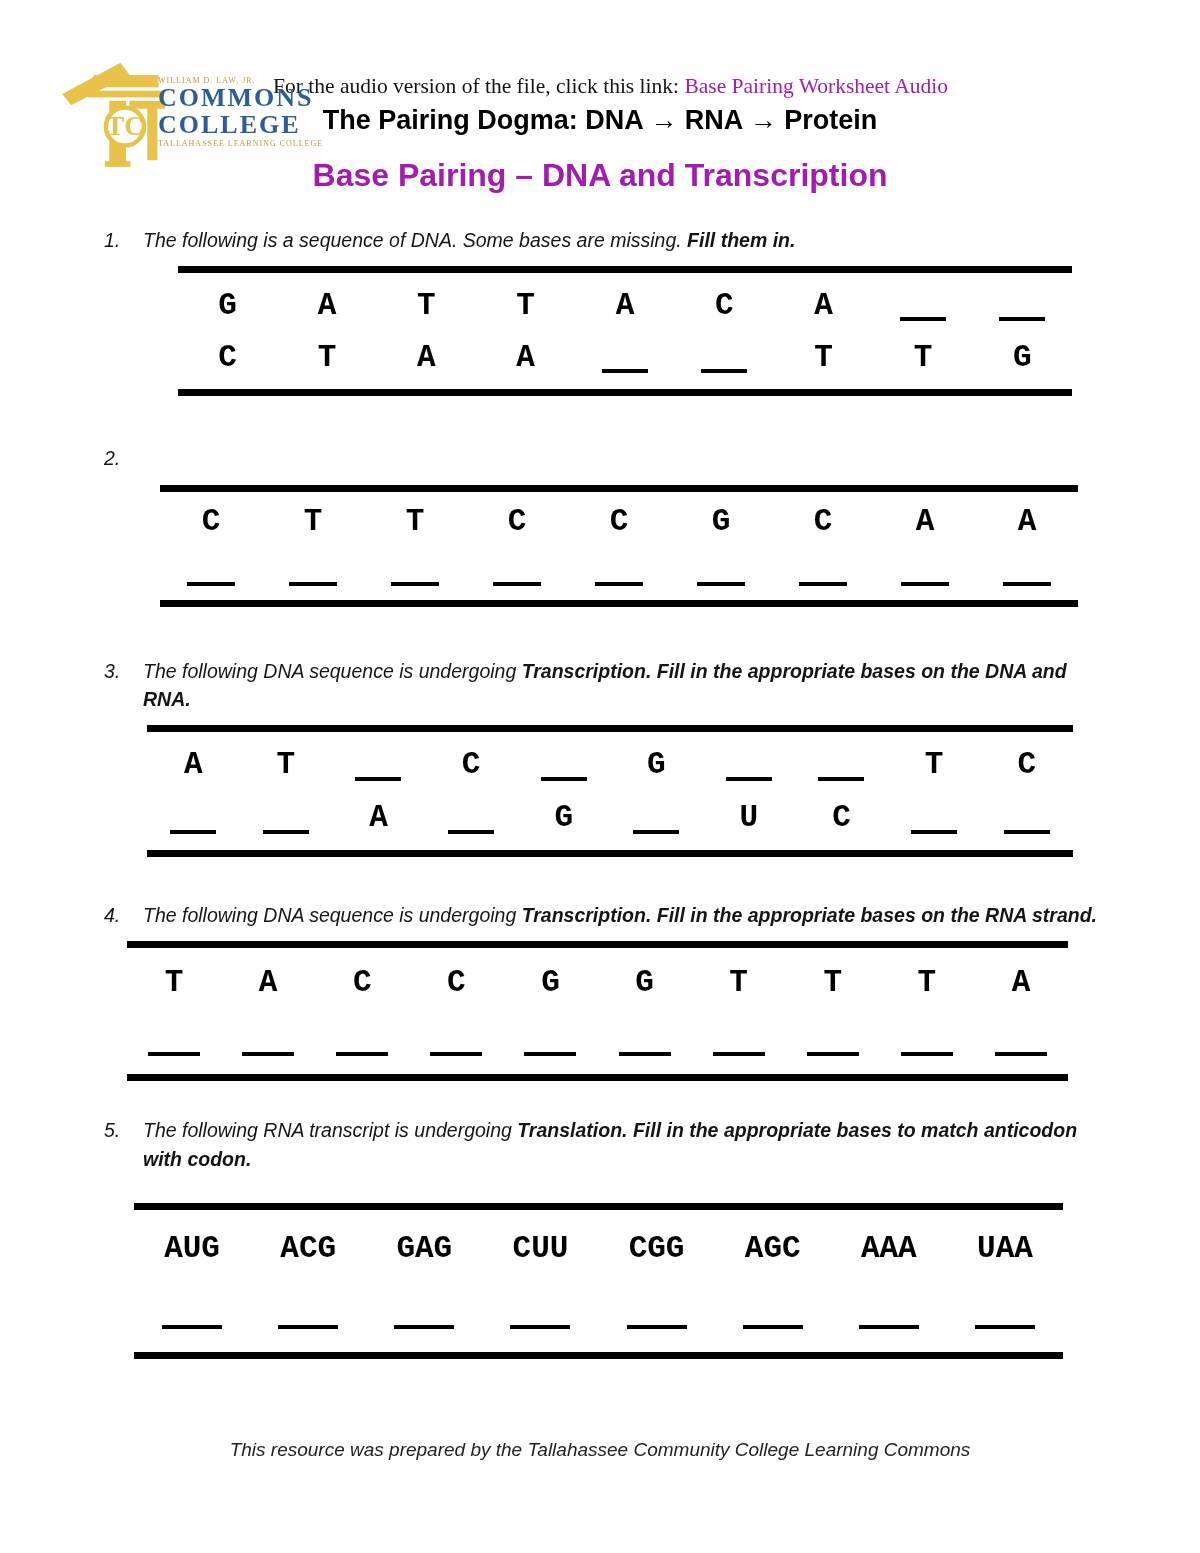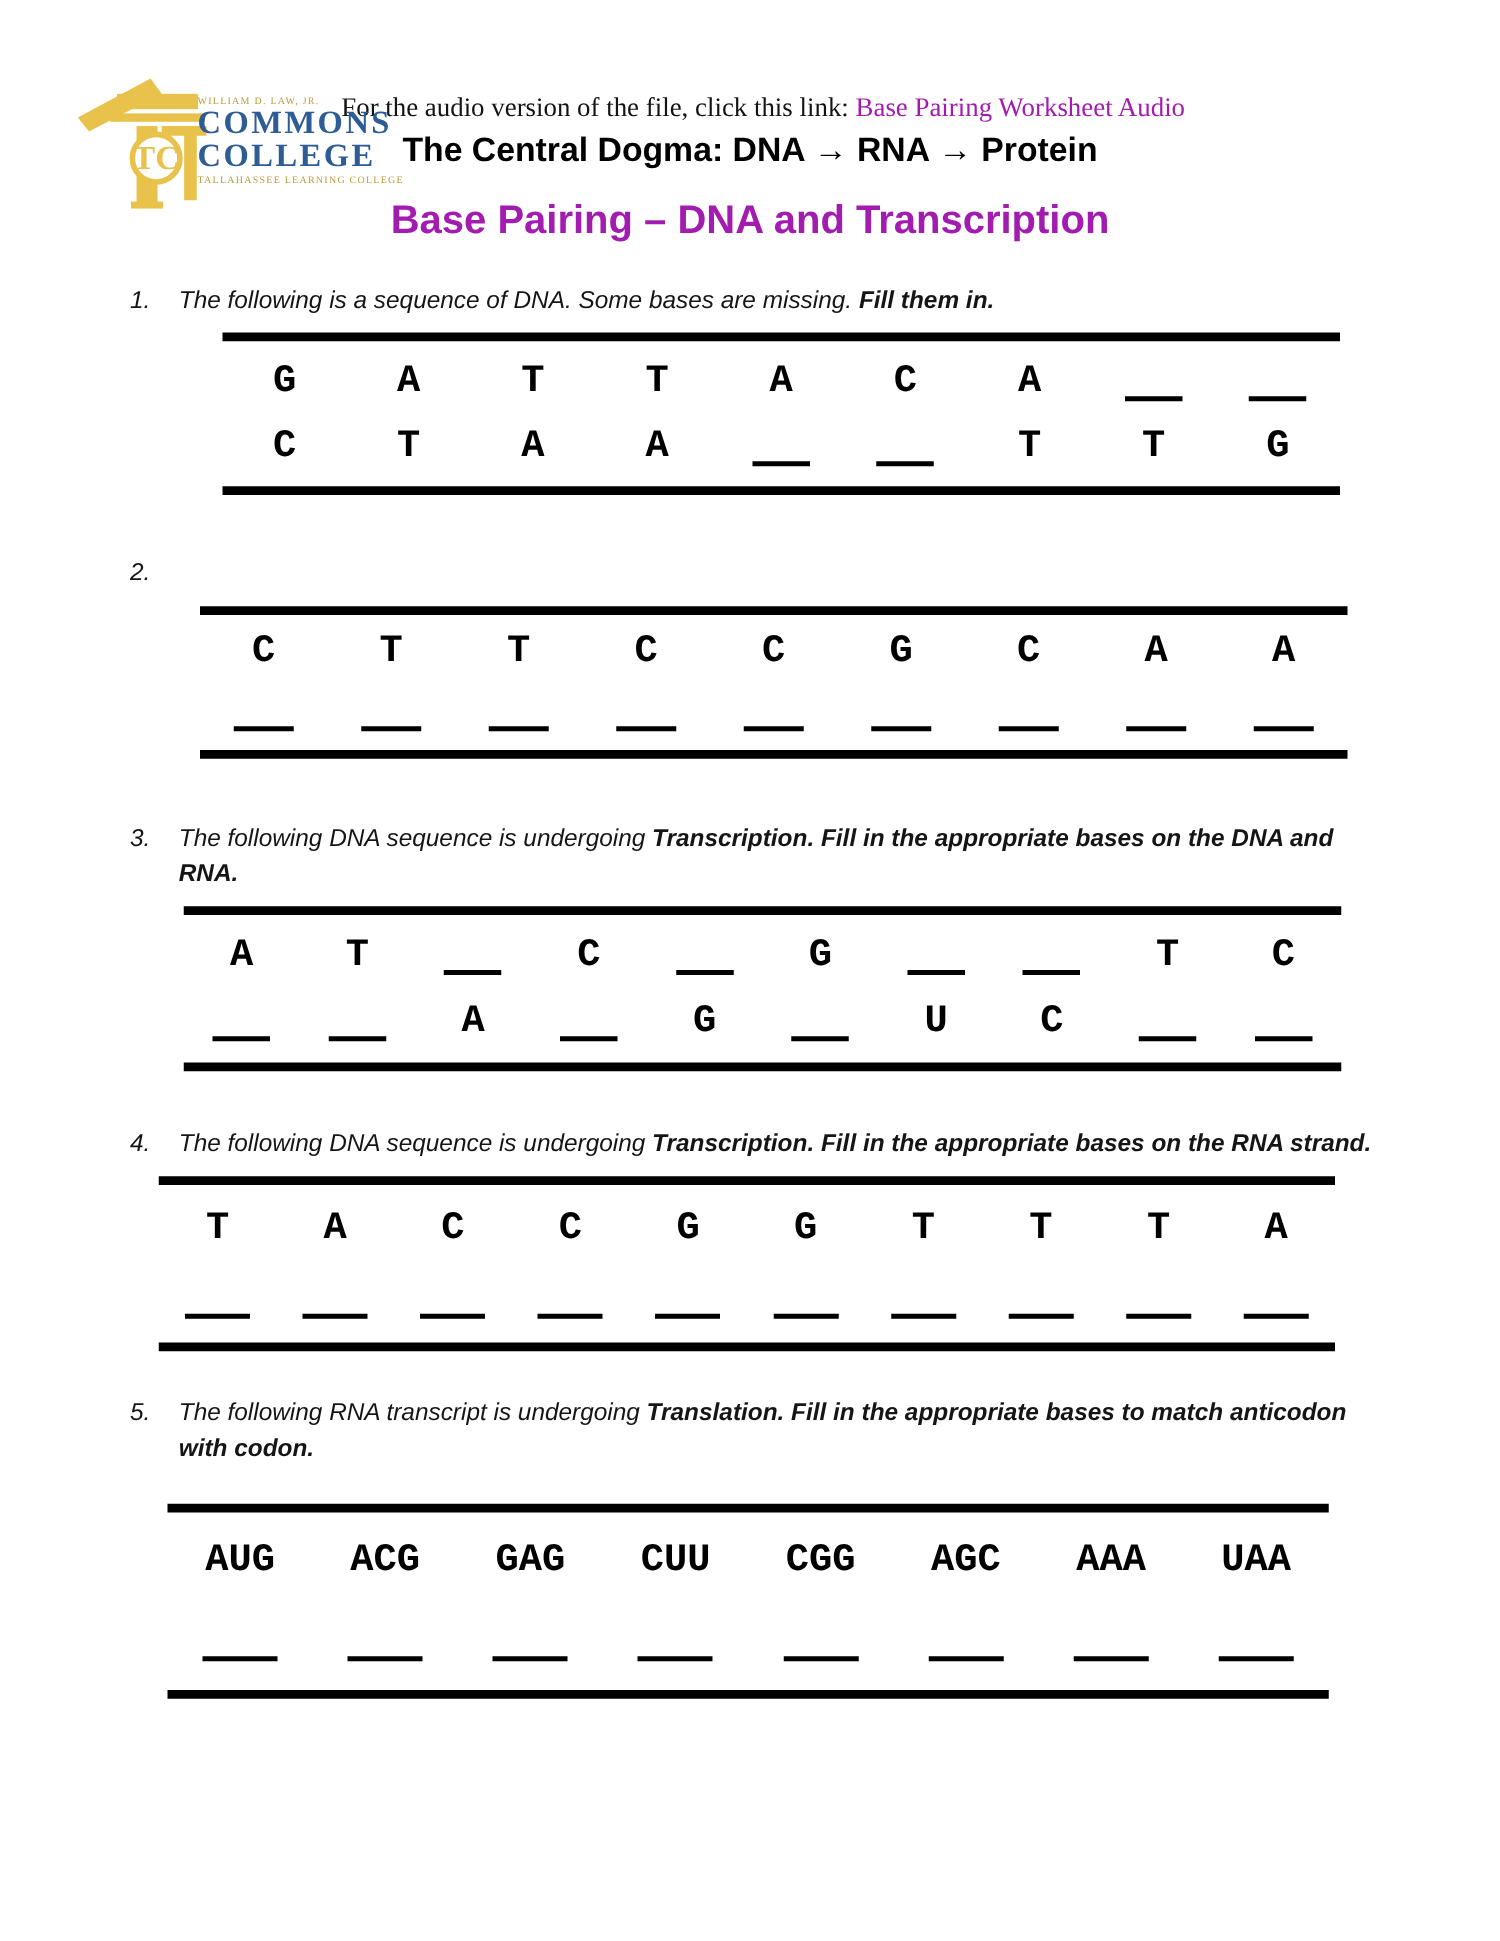--- a/index.html
+++ b/index.html
@@ -110,21 +110,21 @@
     <div class="logo-text">
       <div class="logo-small">WILLIAM D. LAW, JR.</div>
       <div class="logo-word">COMMONS</div>
       <div class="logo-word">COLLEGE</div>
       <div class="logo-small">TALLAHASSEE LEARNING COLLEGE</div>
     </div>
   </div>
 
   <div class="audio-line"><span>For the audio version of the file, click this link: </span><a href="#">Base Pairing Worksheet Audio</a></div>
 
-  <div class="title1">The Central Dogma: DNA → RNA → Protein</div>
+  <div class="title1">The Pairing Dogma: DNA → RNA → Protein</div>
   <div class="title2">Base Pairing – DNA and Transcription</div>
 
   <main>
 
     <section class="q" id="q1">
       <div class="q-line">
         <span class="q-num">1.</span>
         <span class="q-text"><span>The following is a sequence of DNA. Some bases are missing. </span><span class="b">Fill them in.</span></span>
       </div>
       <div class="seq-box">
@@ -271,15 +271,16 @@
             <span class="cell"><span class="blank"></span></span>
             <span class="cell"><span class="blank"></span></span>
             <span class="cell"><span class="blank"></span></span>
             <span class="cell"><span class="blank"></span></span>
             <span class="cell"><span class="blank"></span></span>
             <span class="cell"><span class="blank"></span></span>
           </div>
       </div>
     </section>
 
+    <div class="footer">This resource was prepared by the Tallahassee Community College Learning Commons</div>
   </main>
 
 </div>
 
 </body></html>

